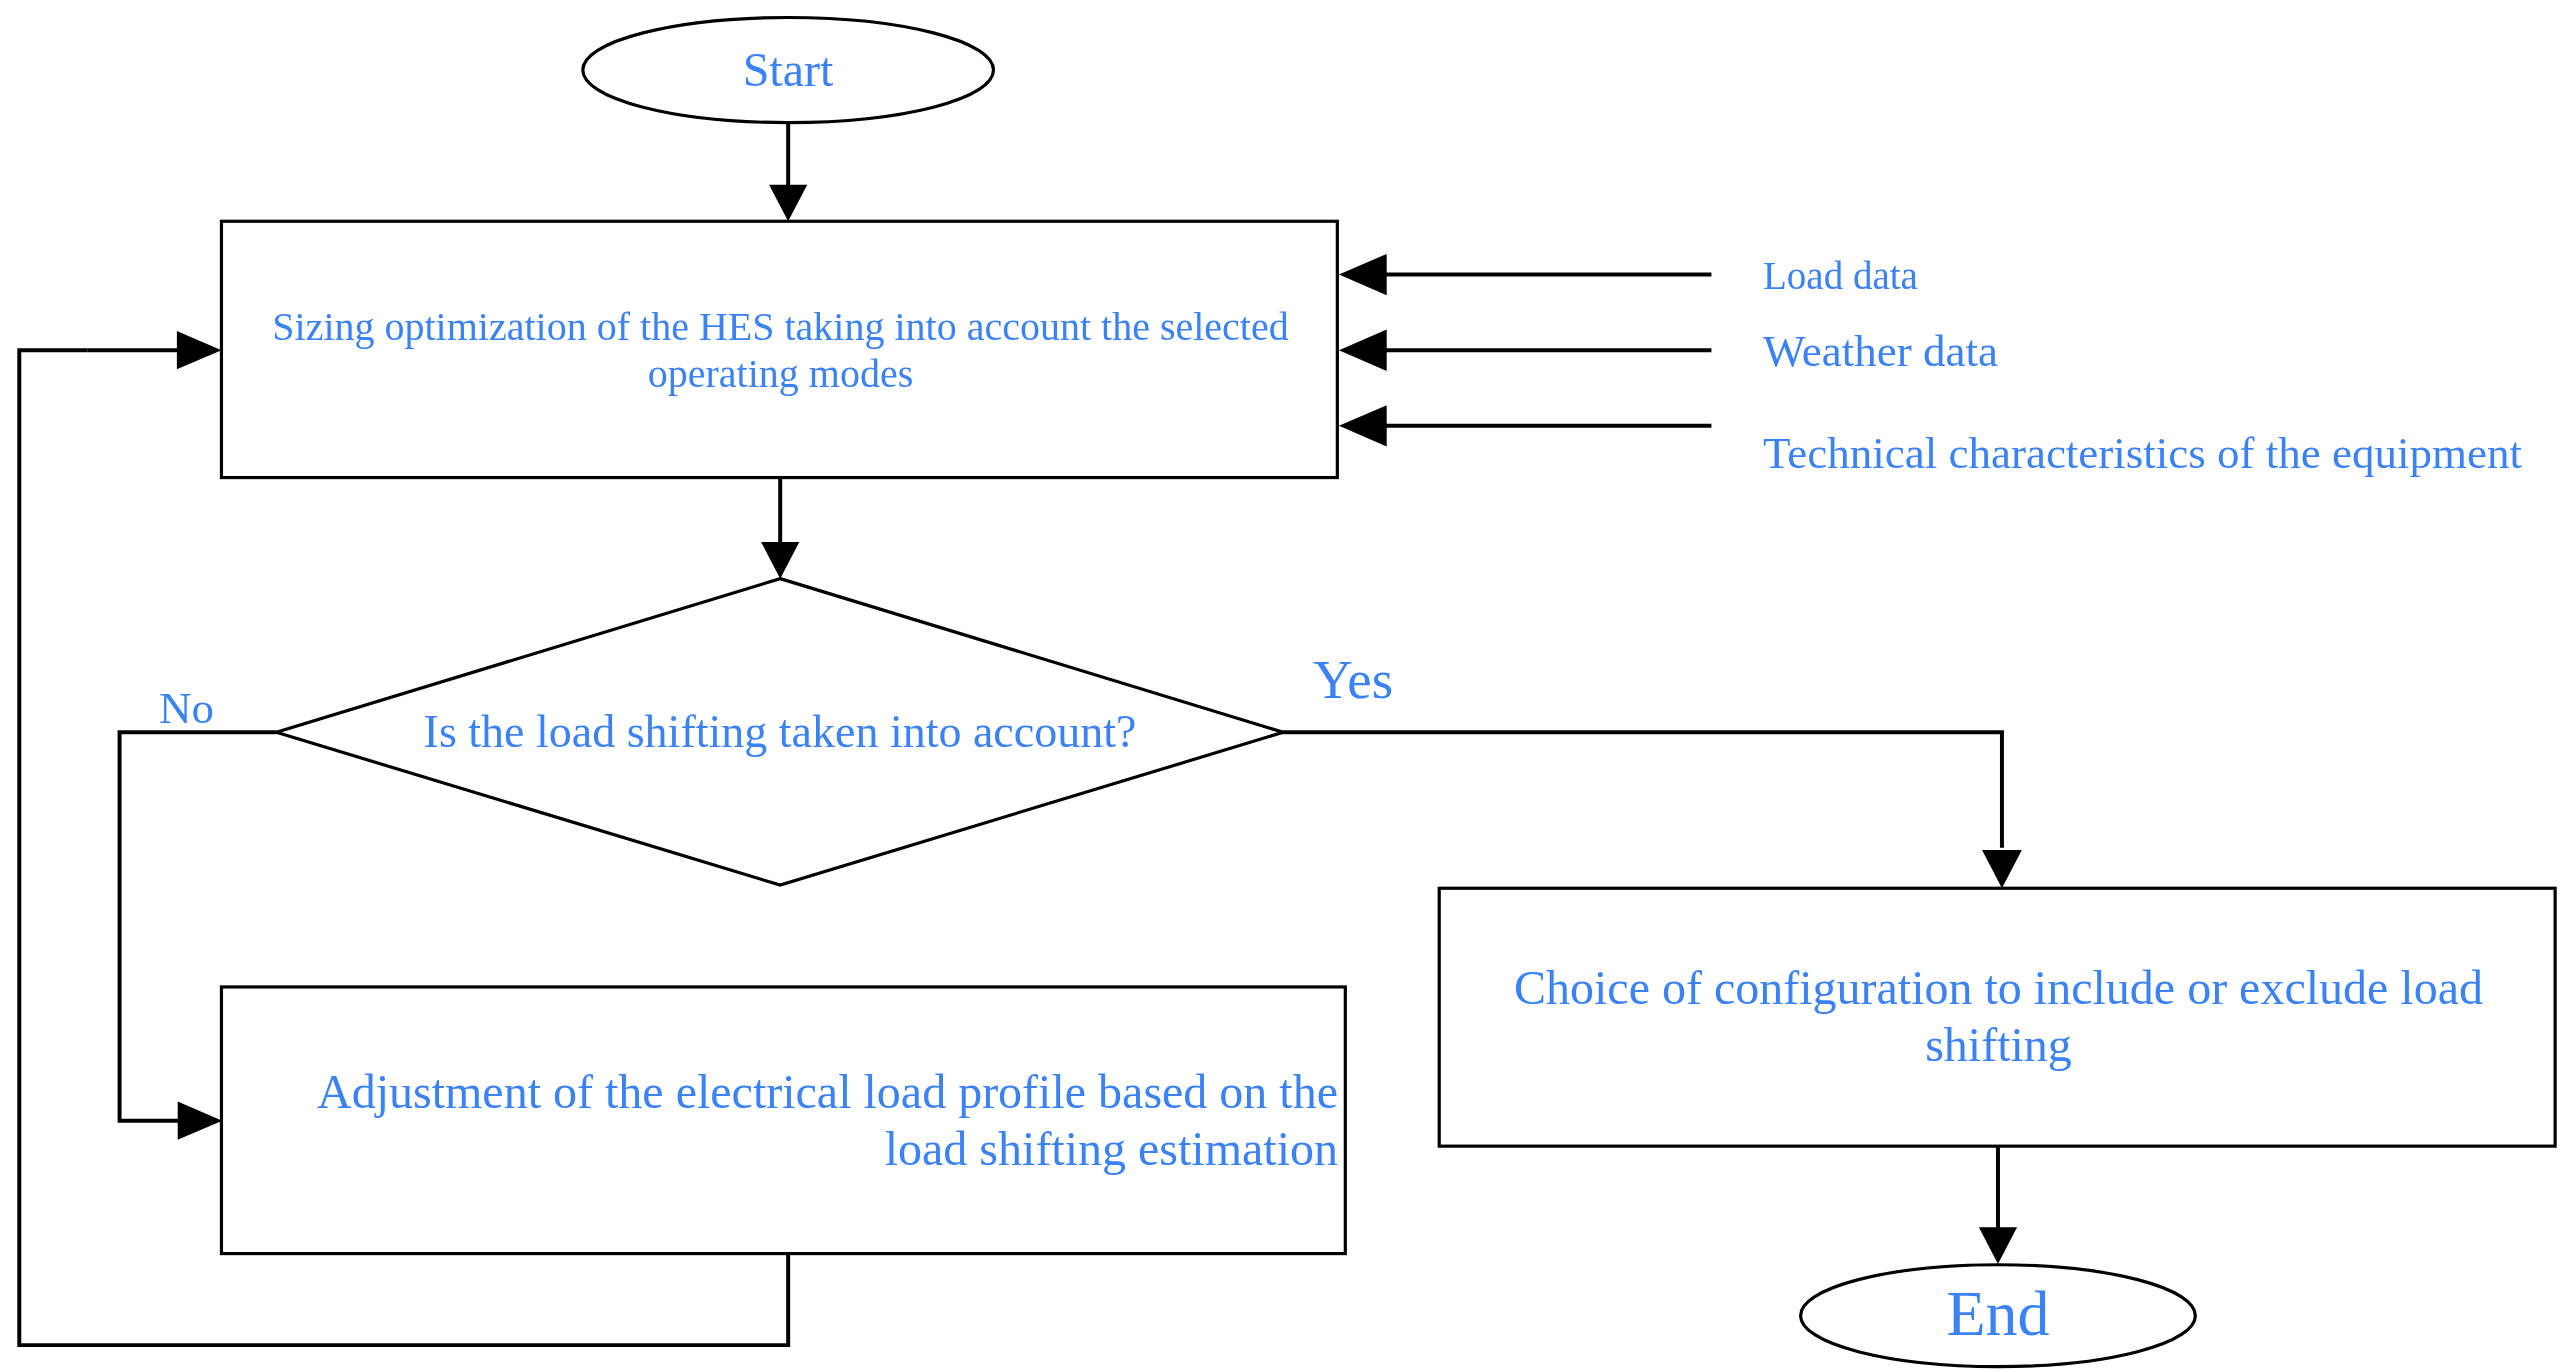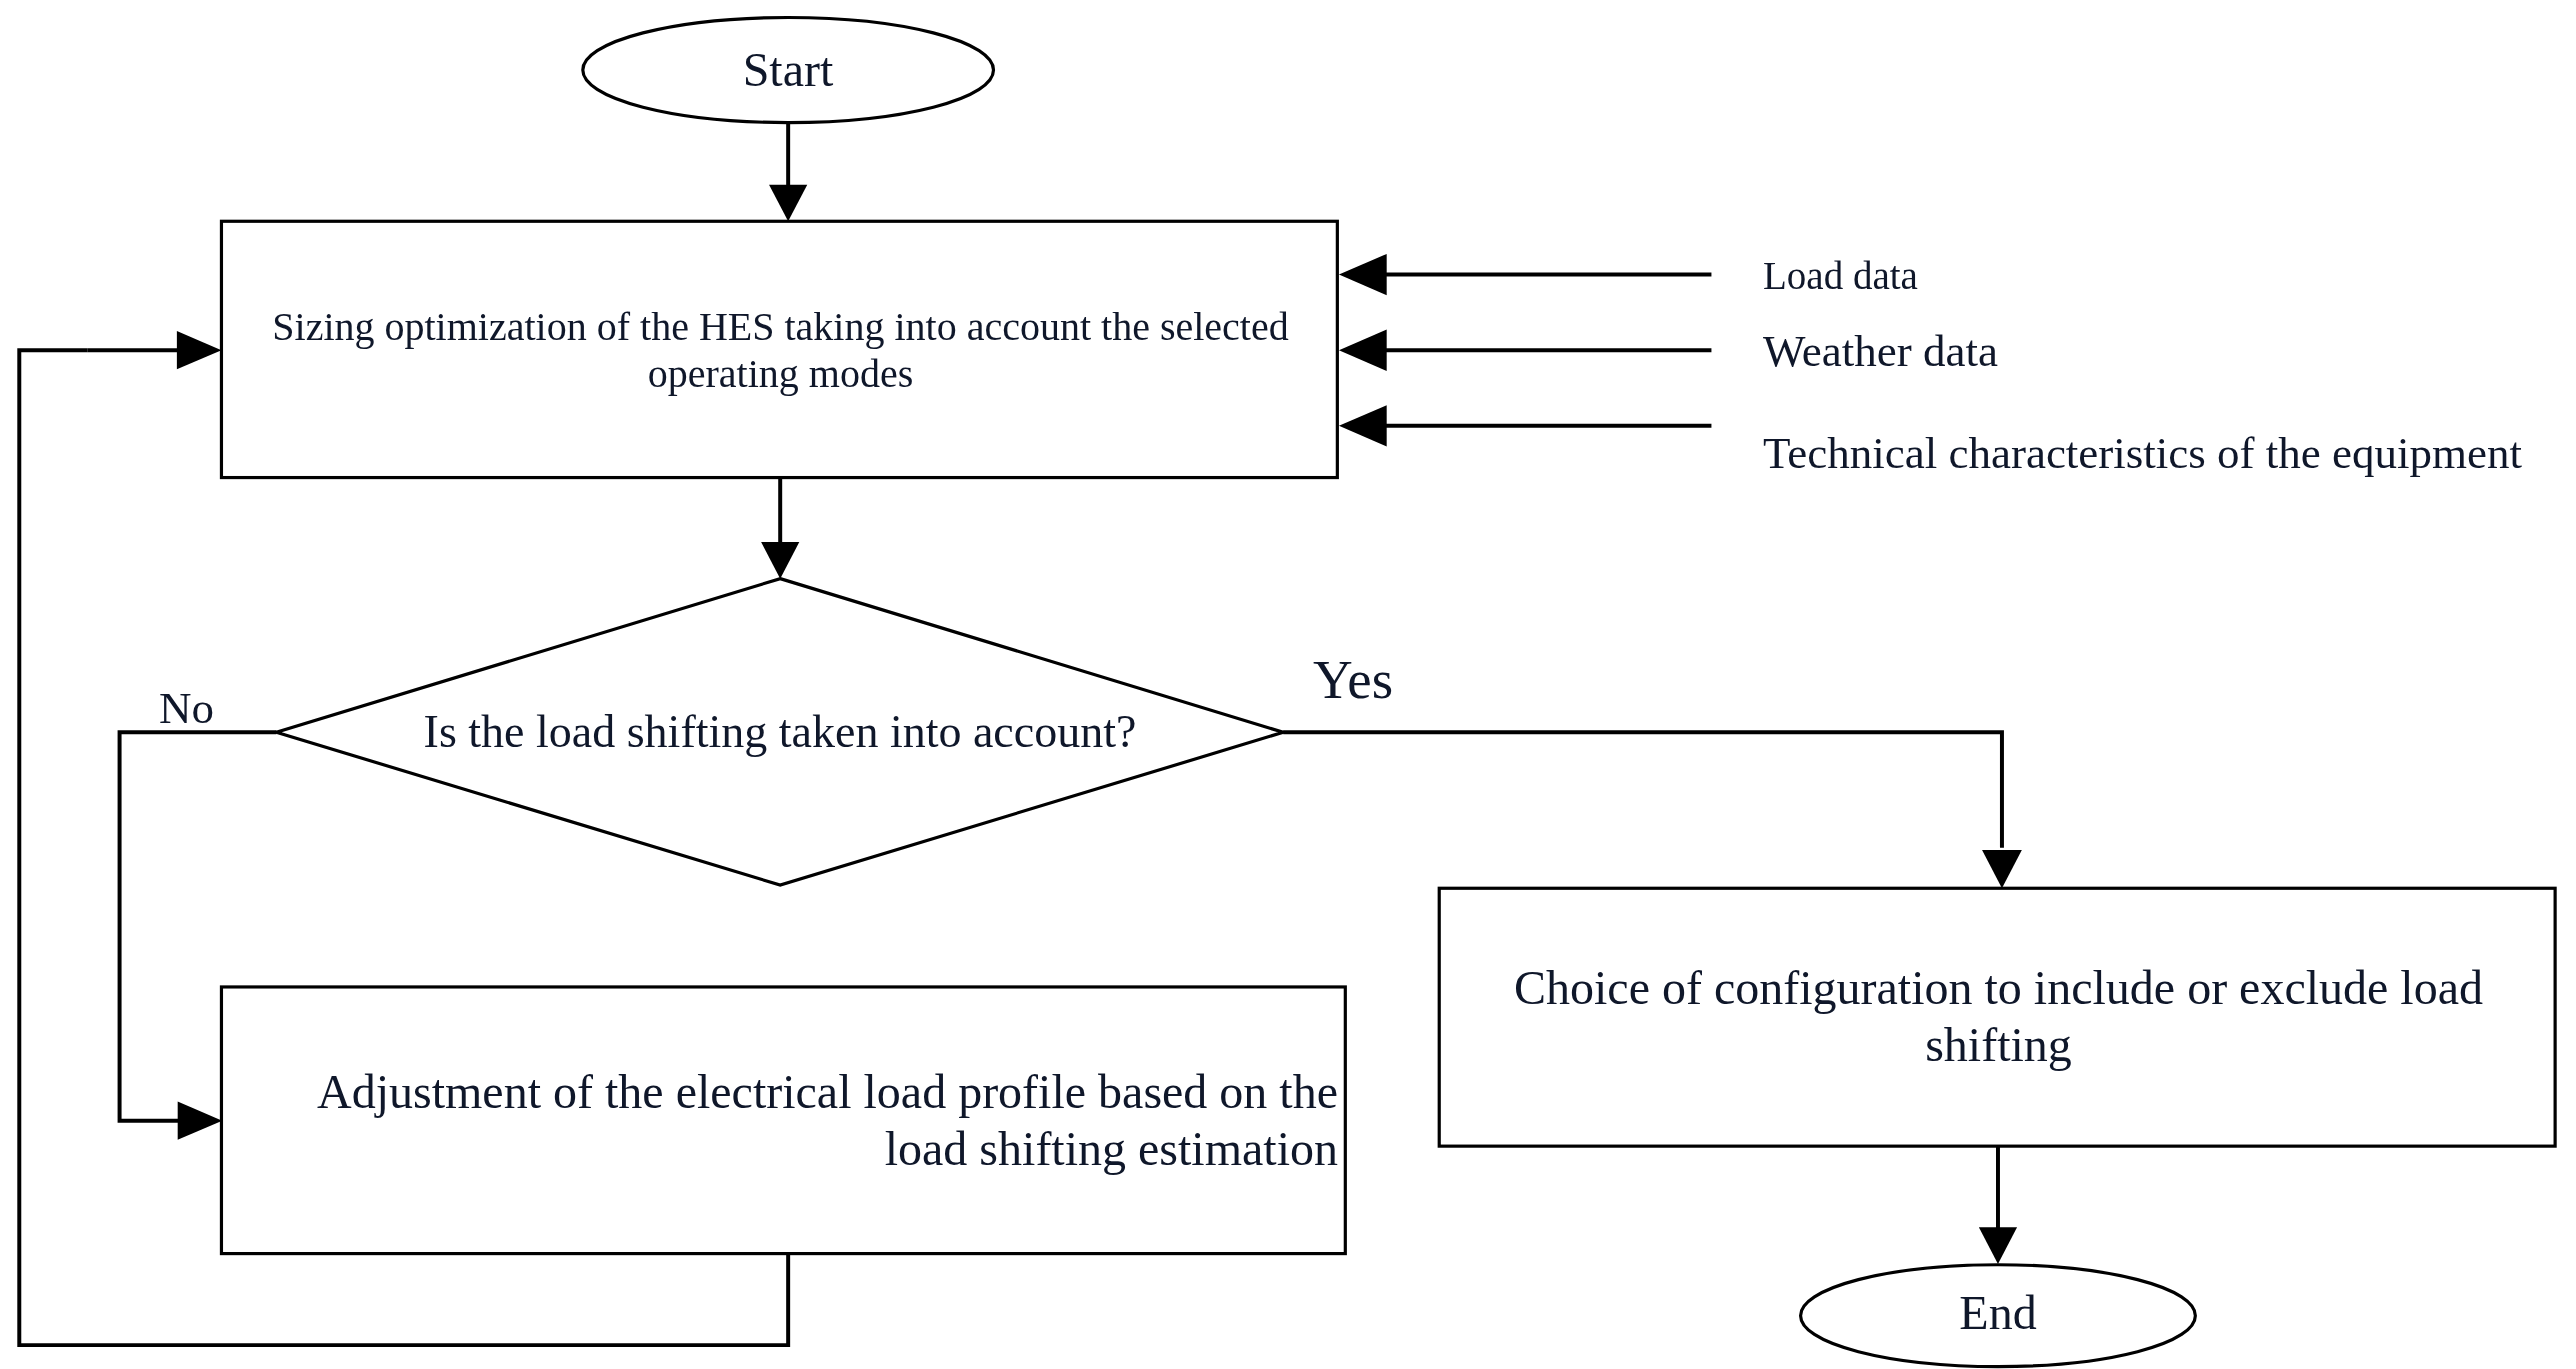--- a/index.html
+++ b/index.html
@@ -36,40 +36,40 @@
     stroke: #000000;
     stroke-width: 5;
   }
   .arrowhead {
     fill: #000000;
     stroke: none;
   }
   .label-text {
     position: absolute;
     font-family: "Liberation Serif", "DejaVu Serif", serif;
-    color: #0f172a;
+    color: #3b82f6;
     line-height: 1.18;
     text-align: center;
     white-space: pre-line;
     display: flex;
     align-items: center;
     justify-content: center;
     pointer-events: none;
   }
   .label-left {
     text-align: left;
     justify-content: flex-start;
     white-space: pre-line;
   }
   .t-start   { left: 581px;  top: 16px;   width: 414px; height: 108px; font-size: 48px; }
   .t-sizing  { left: 231px;  top: 228px;  width: 1099px;height: 244px; font-size: 40px; }
   .t-decision{ left: 382px;  top: 633px;  width: 796px;height: 199px; font-size: 46px; }
   .t-adjust  { left: 231px;  top: 995px; width: 1107px;height: 251px; font-size: 48px; text-align: right; }
   .t-config  { left: 1449px; top: 896px; width: 1099px;height: 242px; font-size: 48px; }
-  .t-end     { left: 1799px; top: 1262px; width: 398px; height: 103px; font-size: 48px; }
+  .t-end     { left: 1799px; top: 1262px; width: 398px; height: 103px; font-size: 64px; }
   .t-no      { left: 159px;  top: 681px;  width: 127px; height: 56px;  font-size: 45px; }
   .t-yes     { left: 1313px; top: 652px;  width: 143px; height: 56px;  font-size: 55px; }
   .t-in1     { left: 1763px; top: 245px;  width: 716px; height: 62px;  font-size: 39px; }
   .t-in2     { left: 1763px; top: 321px;  width: 716px; height: 62px;  font-size: 45px; }
   .t-in3     { left: 1763px; top: 390px;  width: 780px; height: 127px; font-size: 45px; }
 </style>
 </head>
 <body>
 
 <div id="canvas">

